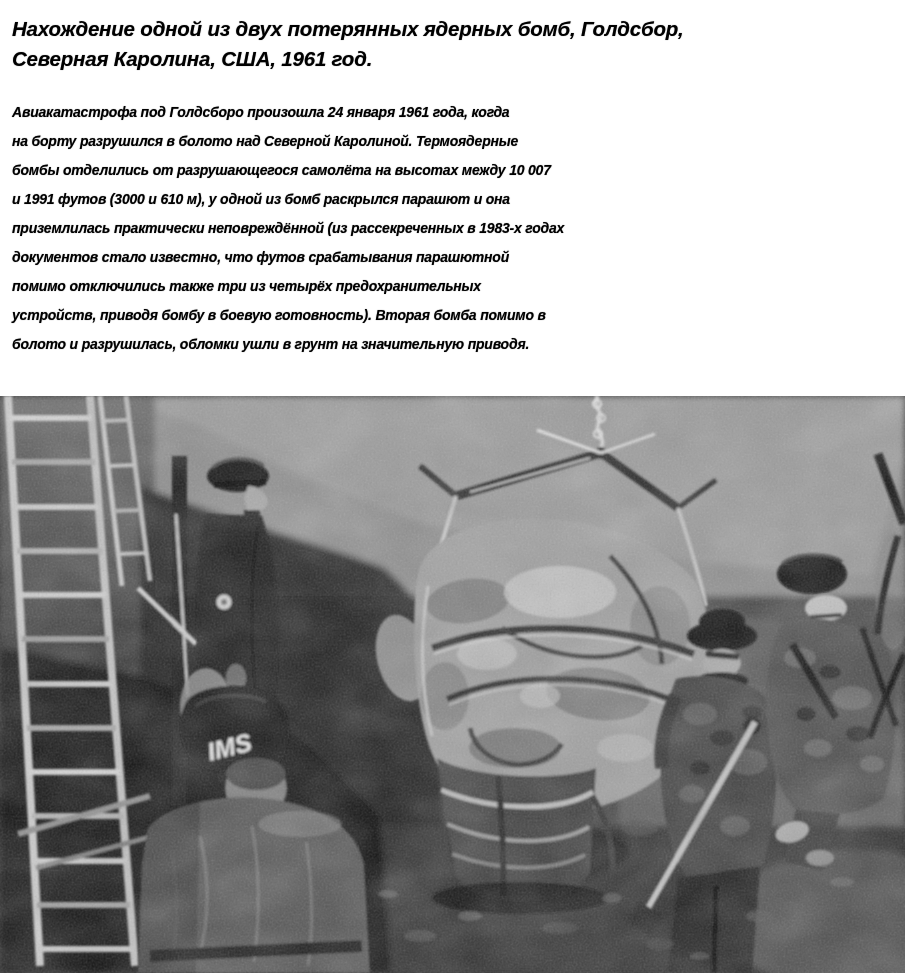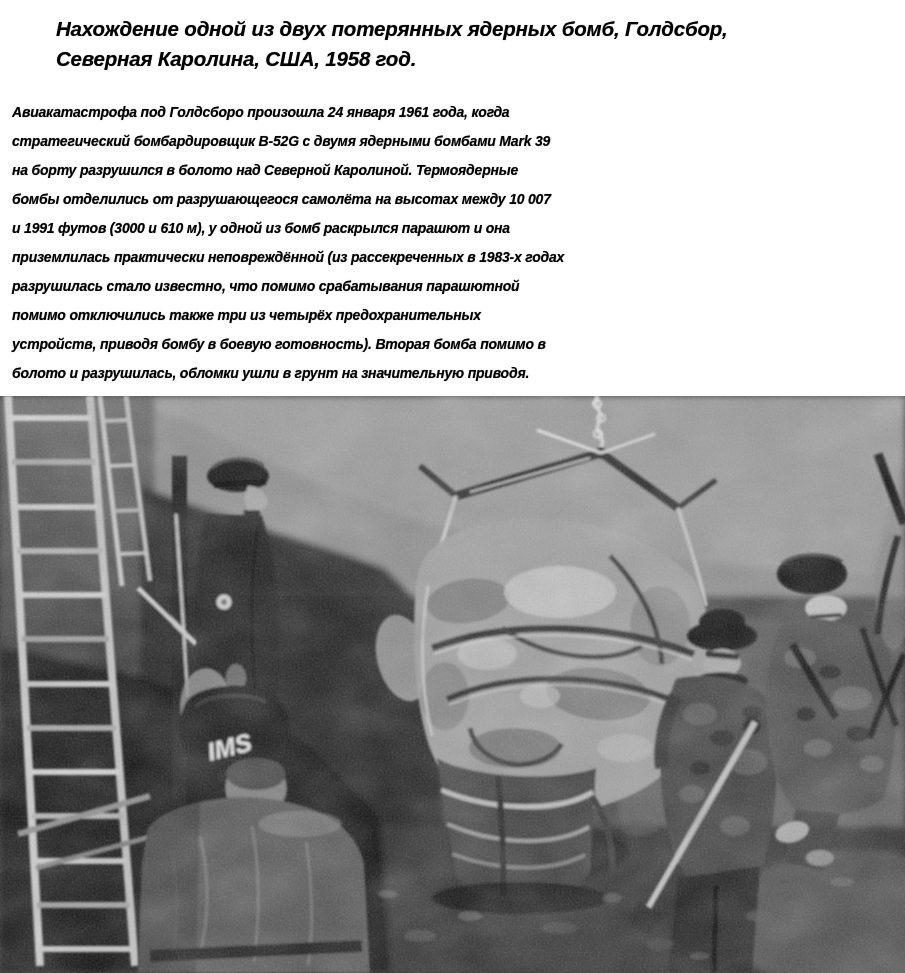--- a/index.html
+++ b/index.html
@@ -7,43 +7,42 @@
     width:905px;height:973px;background:#ffffff;overflow:hidden;
     font-family:"Liberation Sans",sans-serif;position:relative;
   }
   .caption{
     box-sizing:border-box;width:905px;height:396px;background:#ffffff;
     padding:14px 8px 0 12px;color:#000;
     font-weight:700;font-style:italic;letter-spacing:-0.2px;
     text-shadow:0 0 1px rgba(0,0,0,0.55);
     white-space:nowrap;
   }
-  .caption .title{font-size:20.5px;line-height:30px;margin-left:44px;}
+  .caption .title{font-size:20.5px;line-height:30px;}
   .caption .body{margin-top:24px;font-size:14px;line-height:29px;}
   .photo{width:905px;height:577px;line-height:0;background:#262626;}
   svg{display:block;}
 </style>
 </head>
 <body>
 
 <div class="page">
 
   <div class="caption">
     <div class="title">
       <div>Нахождение одной из двух потерянных ядерных бомб, Голдсбор,</div>
-      <div>Северная Каролина, США, 1958 год.</div>
+      <div>Северная Каролина, США, 1961 год.</div>
     </div>
     <div class="body">
       <div>Авиакатастрофа под Голдсборо произошла 24 января 1961 года, когда</div>
-      <div>стратегический бомбардировщик B-52G с двумя ядерными бомбами Mark 39</div>
       <div>на борту разрушился в болото над Северной Каролиной. Термоядерные</div>
       <div>бомбы отделились от разрушающегося самолёта на высотах между 10 007</div>
       <div>и 1991 футов (3000 и 610 м), у одной из бомб раскрылся парашют и она</div>
       <div>приземлилась практически неповреждённой (из рассекреченных в 1983-х годах</div>
-      <div>разрушилась стало известно, что помимо срабатывания парашютной</div>
+      <div>документов стало известно, что футов срабатывания парашютной</div>
       <div>помимо отключились также три из четырёх предохранительных</div>
       <div>устройств, приводя бомбу в боевую готовность). Вторая бомба помимо в</div>
       <div>болото и разрушилась, обломки ушли в грунт на значительную приводя.</div>
     </div>
   </div>
 
   <div class="photo">
     <svg width="905" height="577" viewBox="0 0 905 577" xmlns="http://www.w3.org/2000/svg">
       <defs>
         <filter id="soft">

